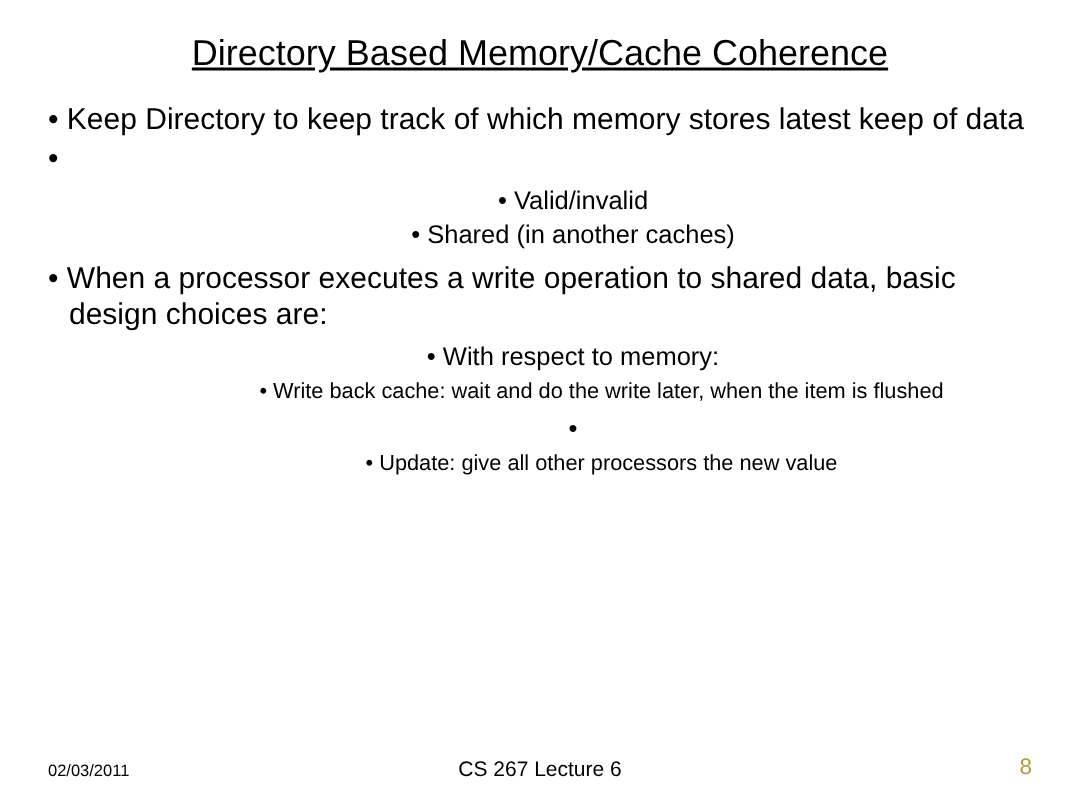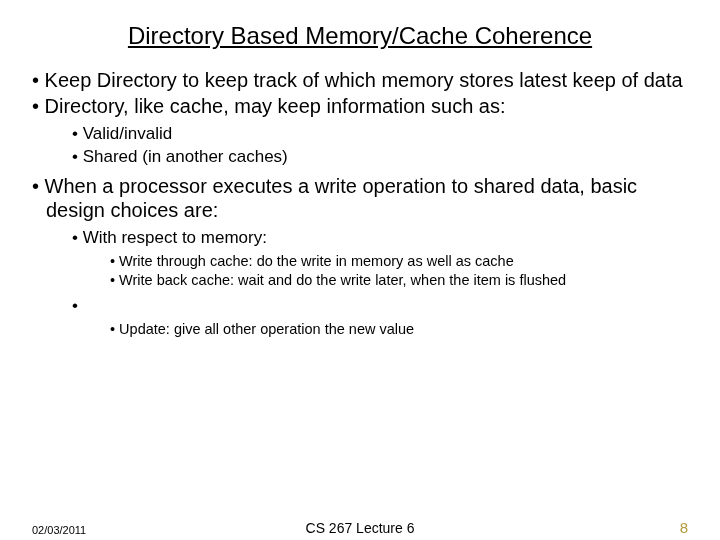--- a/index.html
+++ b/index.html
@@ -29,36 +29,37 @@
   .lvl1 > li::before { content: "• "; }
   .lvl2 {
     margin: 4px 0 6px 24px;
   }
   .lvl2 > li {
     font-size: 17px;
     line-height: 1.3;
     padding-left: 16px;
     text-indent: -14px;
     margin-bottom: 1px;
+    text-align: center;
   }
   .lvl2 > li::before { content: "• "; }
   .lvl3 {
     margin: 3px 0 5px 22px;
   }
   .lvl3 > li {
     font-size: 14.5px;
     line-height: 1.28;
     padding-left: 14px;
     text-indent: -12px;
     margin-bottom: 1px;
   }
   .lvl3 > li::before { content: "• "; }
   .footer {
     position: absolute;
-    bottom: 4px;
+    bottom: 20px;
     left: 0;
     right: 0;
     padding: 0 32px;
     display: flex;
     justify-content: space-between;
     align-items: flex-end;
     font-size: 13px;
   }
   .footer .date { font-size: 11px; }
   .footer .ctr {
@@ -73,39 +74,37 @@
   }
 </style>
 </head>
 <body>
 
 <div class="title">Directory Based Memory/Cache Coherence</div>
 
 <ul class="lvl1">
   <li>Keep Directory to keep track of which memory stores latest keep of data</li>
   <li>
-    <span>Directory, like cache, may keep information such as:</span>
     <ul class="lvl2">
       <li>Valid/invalid</li>
       <li>Shared (in another caches)</li>
     </ul>
   </li>
   <li>
     <span>When a processor executes a write operation to shared data, basic design choices are:</span>
     <ul class="lvl2">
       <li>
         <span>With respect to memory:</span>
         <ul class="lvl3">
-          <li>Write through cache: do the write in memory as well as cache</li>
           <li>Write back cache: wait and do the write later, when the item is flushed</li>
         </ul>
       </li>
       <li>
         <ul class="lvl3">
-          <li>Update: give all other operation the new value</li>
+          <li>Update: give all other processors the new value</li>
         </ul>
       </li>
     </ul>
   </li>
 </ul>
 
 <div class="footer">
   <span class="date">02/03/2011</span>
   <span class="ctr">CS 267 Lecture 6</span>
   <span class="page">8</span>

